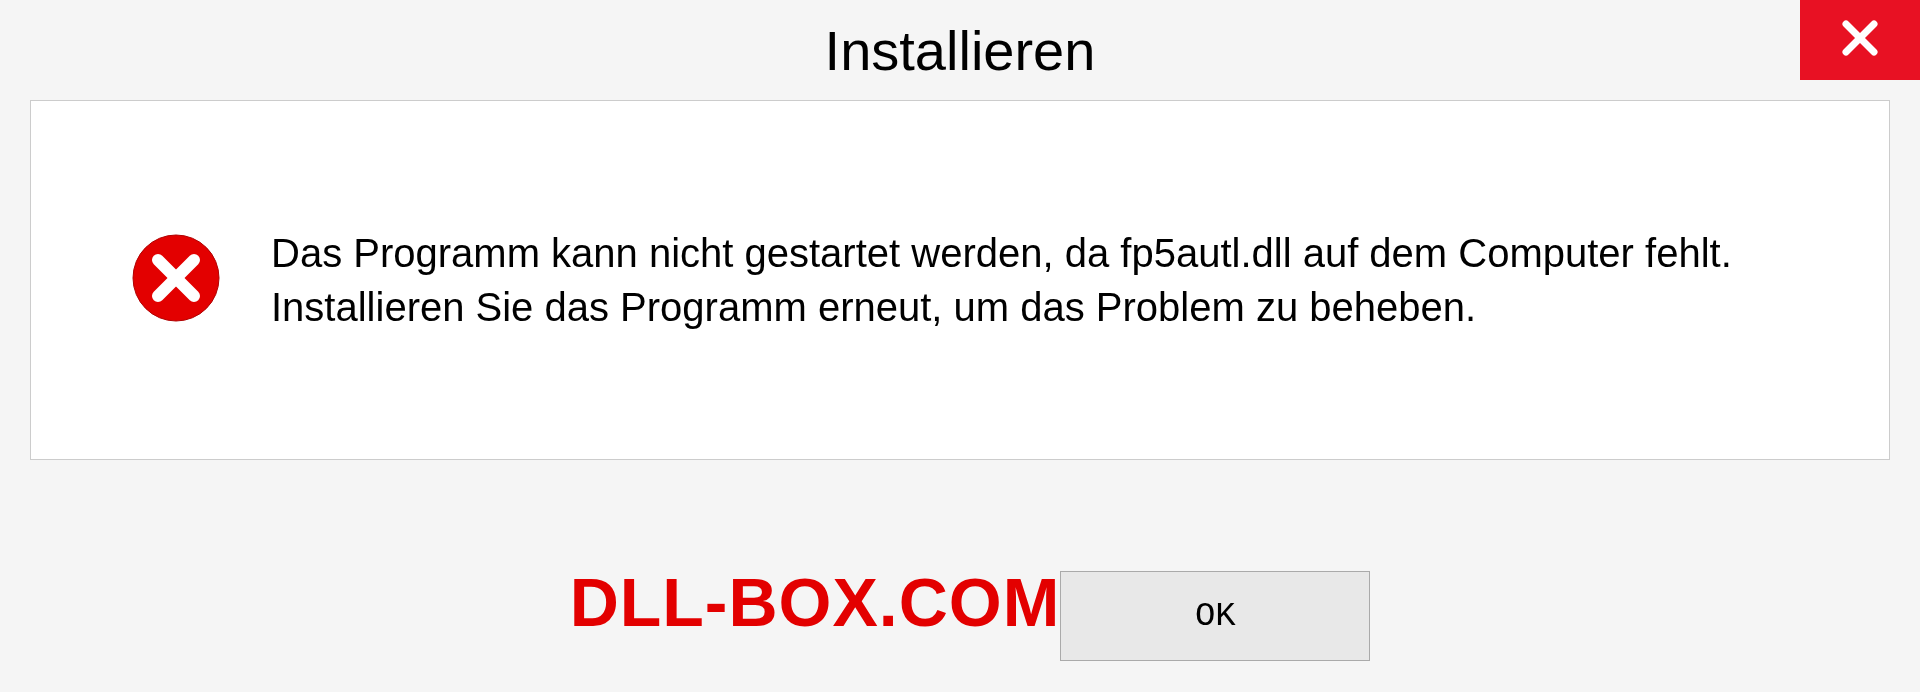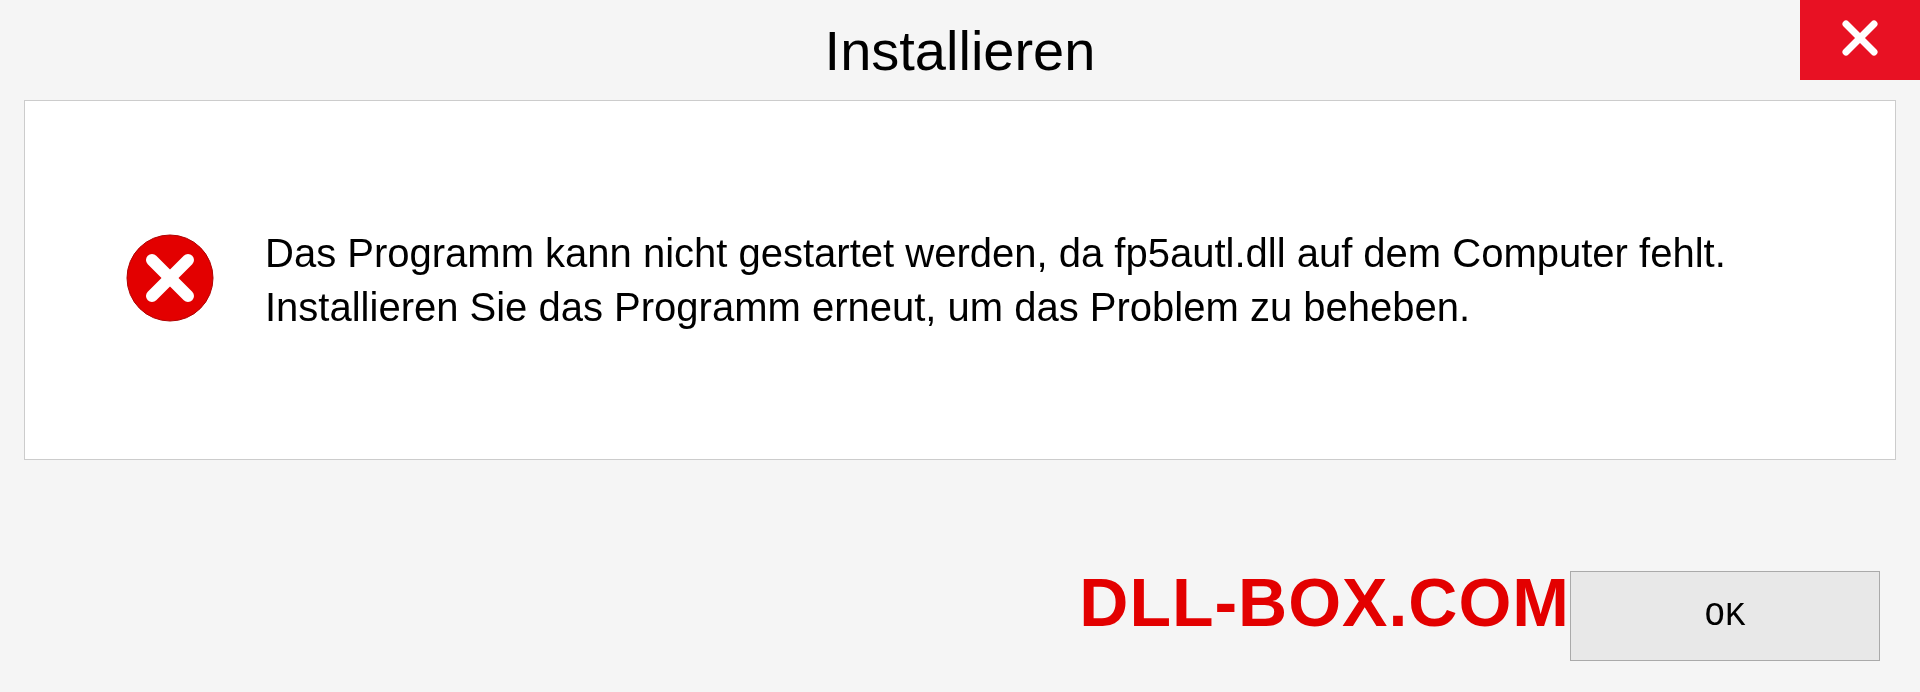--- a/index.html
+++ b/index.html
@@ -44,21 +44,21 @@
       display: flex;
       align-items: center;
       justify-content: center;
       cursor: pointer;
     }
     .close-btn svg {
       width: 40px;
       height: 40px;
     }
     .content-area {
-      margin: 0 24px;
+      margin: 0 30px;
       background: #ffffff;
       border: 1px solid #ccc;
       height: 360px;
       display: flex;
       align-items: center;
       padding: 0 100px;
     }
     .error-icon {
       flex-shrink: 0;
       margin-right: 50px;
@@ -73,21 +73,21 @@
       line-height: 1.35;
     }
     .footer {
       position: absolute;
       bottom: 0;
       left: 0;
       right: 0;
       height: 180px;
       display: flex;
       align-items: center;
-      justify-content: flex-end;
+      justify-content: center;
       padding: 0 40px 0 60px;
     }
     .watermark {
       font-size: 68px;
       font-weight: 900;
       color: #e30000;
       letter-spacing: 1px;
       font-family: Arial, Helvetica, sans-serif;
     }
     .ok-btn {

